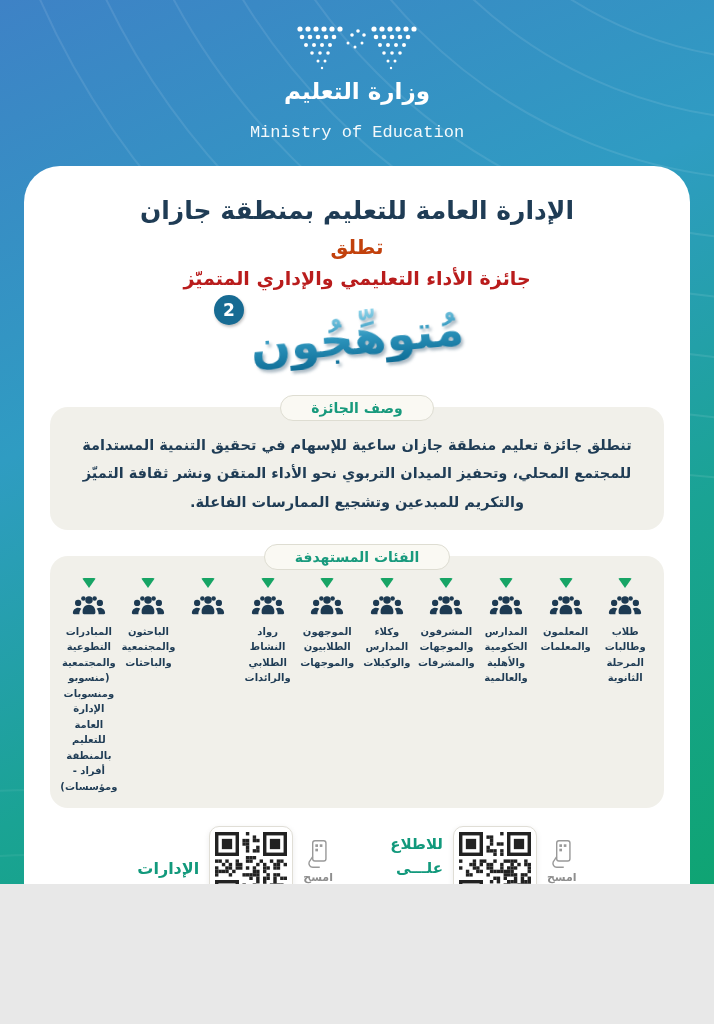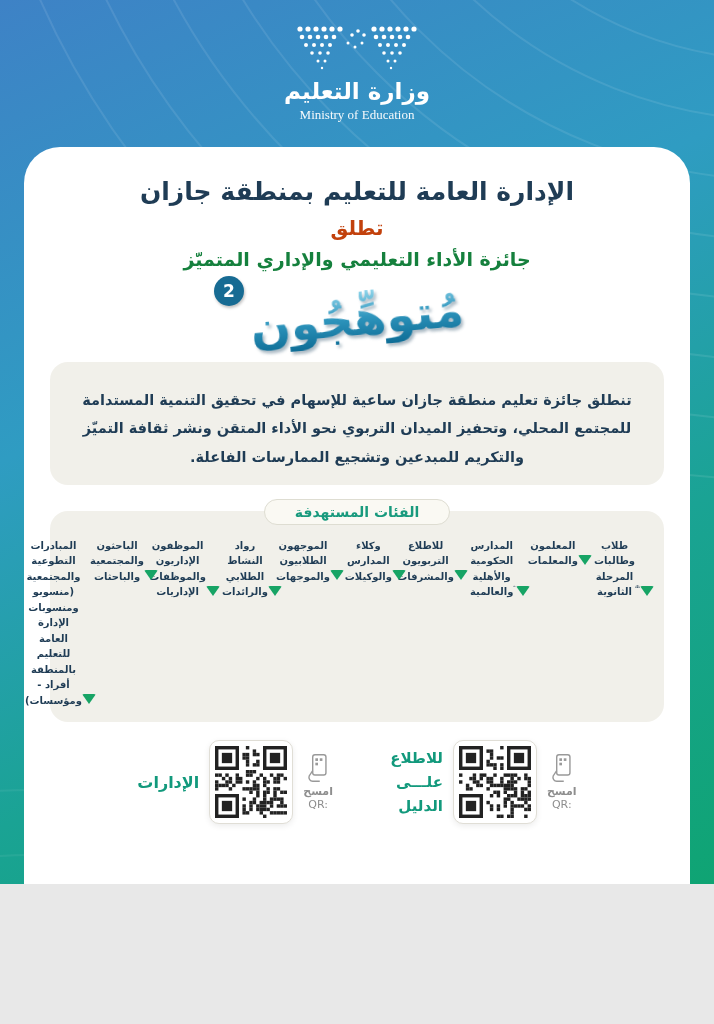--- a/index.html
+++ b/index.html
@@ -3,46 +3,46 @@
 <meta charset="utf-8">
 <style>
   html,body{margin:0;padding:0;background:#e8e8e8;font-family:"DejaVu Sans",sans-serif;}
   .page{position:relative;width:714px;height:884px;margin:0 auto;overflow:hidden;
         background:linear-gradient(155deg,#3e82c6 0%,#2f9cc2 38%,#1aa394 68%,#0fa473 100%);}
   .waves{position:absolute;inset:0;width:714px;height:1024px;pointer-events:none;}
   
   .brand-header{position:relative;text-align:center;color:#fff;padding-top:22px;}
   .logo-dots{display:block;margin:0 auto;width:138px;height:50px;}
   .logo-ar{font-size:23px;font-weight:bold;margin-top:6px;letter-spacing:1px;}
-  .logo-en{font-size:13px;margin-top:3px;opacity:.95;font-family:Liberation Serif, serif;direction:ltr;}
+  .logo-en{font-size:17px;margin-top:19px;opacity:.95;font-family:Liberation Mono, monospace;direction:ltr;}
   
   .card{position:relative;width:666px;min-height:794px;margin:24px auto 0;background:#fff;
         border-radius:36px;box-sizing:border-box;padding:26px 14px 20px;text-align:center;}
   .org-title{font-size:25px;font-weight:bold;color:#1f3c55;margin:4px 0 0;}
   .launch{font-size:20px;font-weight:600;color:#c2410c;margin-top:10px;}
-  .award{font-size:19px;font-weight:bold;color:#15803d;margin-top:8px;}
+  .award{font-size:19px;font-weight:bold;color:#b91c1c;margin-top:8px;}
   .brand-wrap{position:relative;height:88px;margin-top:4px;display:flex;align-items:center;justify-content:center;}
   .brand-word{font-size:47px;font-weight:bold;transform:rotate(-5deg);display:inline-block;
         background:linear-gradient(180deg,#8ed4ea 0%,#2e95bd 48%,#0e6d96 100%);
         -webkit-background-clip:text;background-clip:text;color:transparent;
         filter:drop-shadow(2px 3px 1.5px rgba(20,60,90,.35));padding:0 14px;}
   .edition-badge{position:absolute;left:176px;top:2px;width:30px;height:30px;border-radius:50%;
         background:#176b93;color:#fff;font-size:17px;font-weight:bold;line-height:30px;text-align:center;
         box-shadow:1px 2px 3px rgba(0,0,0,.25);}
   
   .block{margin-top:14px;}
   .pill{position:relative;z-index:2;display:inline-block;background:#faf9f3;border:1px solid #deddd2;
         border-radius:15px;padding:4px 30px;font-size:14px;font-weight:bold;color:#189a7d;}
   .graybox{position:relative;z-index:1;margin:-14px 12px 0;background:#f1f0ea;border-radius:18px;
         padding:24px 26px 14px;}
   .graybox p{margin:0;font-size:14.5px;line-height:1.95;color:#1f3c55;font-weight:600;text-align:center;}
   
   .catbox{padding:22px 10px 14px;}
   .catrow{display:flex;flex-direction:row;justify-content:space-between;align-items:flex-start;gap:2px;}
-  .cat{flex:1 1 0;max-width:60px;display:flex;flex-direction:row;align-items:flex-end;}
+  .cat{flex:1 1 0;max-width:60px;display:flex;flex-direction:column;align-items:center;}
   .cat-marker{width:0;height:0;border-left:7px solid transparent;border-right:7px solid transparent;
         border-top:10px solid #17a465;border-radius:2px;margin-bottom:4px;}
   .people{width:36px;height:27px;fill:#1d3a52;}
   .cat-label{margin-top:5px;font-size:10px;line-height:1.55;color:#1f3c55;font-weight:600;text-align:center;}
   
   .qr-row{display:flex;flex-direction:row-reverse;justify-content:center;align-items:center;gap:38px;margin-top:18px;}
   .qr-group{display:flex;flex-direction:row-reverse;align-items:center;gap:10px;}
   .scan-col{display:flex;flex-direction:column;align-items:center;color:#8e8e8e;}
   .scan-col .phone{width:24px;height:30px;}
   .scan-word{font-size:11px;margin-top:2px;font-weight:600;}
@@ -155,20 +155,21 @@
     <h1 class="org-title">الإدارة العامة للتعليم بمنطقة جازان</h1>
     <div class="launch">تطلق</div>
     <div class="award">جائزة الأداء التعليمي والإداري المتميّز</div>
 
     <div class="brand-wrap">
       <span class="edition-badge">2</span>
       <span class="brand-word">مُتوهِّجُون</span>
     </div>
 
     <section class="block">
+      <div class="pill">وصف الجائزة</div>
       <div class="graybox">
         <p>تنطلق جائزة تعليم منطقة جازان ساعية للإسهام في تحقيق التنمية المستدامة للمجتمع المحلي، وتحفيز الميدان التربوي نحو الأداء المتقن ونشر ثقافة التميّز والتكريم للمبدعين وتشجيع الممارسات الفاعلة.</p>
       </div>
     </section>
 
 
     <section class="block">
       <div class="pill">الفئات المستهدفة</div>
       <div class="graybox catbox">
         <div class="catrow" id="catrow">
@@ -222,21 +223,21 @@
     <svg class="people" viewBox="0 0 48 28">
       <circle cx="16.5" cy="4.5" r="3"></circle>
                 <circle cx="31.5" cy="4.5" r="3"></circle>
       <circle cx="24" cy="6.5" r="5"></circle>
       <path d="M15.5 21.5c0-4.7 3.8-8.5 8.5-8.5s8.5 3.8 8.5 8.5v2.2c0 1-.8 1.8-1.8 1.8H17.3c-1 0-1.8-.8-1.8-1.8z"></path>
       <circle cx="9.5" cy="10.5" r="4.2"></circle>
       <path d="M2.5 24c0-3.9 3.1-7 7-7 1.6 0 3.1.5 4.3 1.4-1.6 1.7-2.6 4-2.6 6.4v.7H4c-.8 0-1.5-.7-1.5-1.5z"></path>
       <circle cx="38.5" cy="10.5" r="4.2"></circle>
       <path d="M45.5 24c0-3.9-3.1-7-7-7-1.6 0-3.1.5-4.3 1.4 1.6 1.7 2.6 4 2.6 6.4v.7H44c.8 0 1.5-.7 1.5-1.5z"></path>
     </svg>
-    <div class="cat-label">للاطلاع التربويون والمشرفات</div>
+    <div class="cat-label">المشرفون والموجهات والمشرفات</div>
   </div>
 
   <div class="cat">
     <span class="cat-marker"></span>
     <svg class="people" viewBox="0 0 48 28">
       <circle cx="16.5" cy="4.5" r="3"></circle>
                 <circle cx="31.5" cy="4.5" r="3"></circle>
       <circle cx="24" cy="6.5" r="5"></circle>
       <path d="M15.5 21.5c0-4.7 3.8-8.5 8.5-8.5s8.5 3.8 8.5 8.5v2.2c0 1-.8 1.8-1.8 1.8H17.3c-1 0-1.8-.8-1.8-1.8z"></path>
       <circle cx="9.5" cy="10.5" r="4.2"></circle>
@@ -282,21 +283,20 @@
     <svg class="people" viewBox="0 0 48 28">
       <circle cx="16.5" cy="4.5" r="3"></circle>
                 <circle cx="31.5" cy="4.5" r="3"></circle>
       <circle cx="24" cy="6.5" r="5"></circle>
       <path d="M15.5 21.5c0-4.7 3.8-8.5 8.5-8.5s8.5 3.8 8.5 8.5v2.2c0 1-.8 1.8-1.8 1.8H17.3c-1 0-1.8-.8-1.8-1.8z"></path>
       <circle cx="9.5" cy="10.5" r="4.2"></circle>
       <path d="M2.5 24c0-3.9 3.1-7 7-7 1.6 0 3.1.5 4.3 1.4-1.6 1.7-2.6 4-2.6 6.4v.7H4c-.8 0-1.5-.7-1.5-1.5z"></path>
       <circle cx="38.5" cy="10.5" r="4.2"></circle>
       <path d="M45.5 24c0-3.9-3.1-7-7-7-1.6 0-3.1.5-4.3 1.4 1.6 1.7 2.6 4 2.6 6.4v.7H44c.8 0 1.5-.7 1.5-1.5z"></path>
     </svg>
-    <div class="cat-label">الموظفون الإداريون والموظفات الإداريات</div>
   </div>
 
   <div class="cat">
     <span class="cat-marker"></span>
     <svg class="people" viewBox="0 0 48 28">
       <circle cx="16.5" cy="4.5" r="3"></circle>
                 <circle cx="31.5" cy="4.5" r="3"></circle>
       <circle cx="24" cy="6.5" r="5"></circle>
       <path d="M15.5 21.5c0-4.7 3.8-8.5 8.5-8.5s8.5 3.8 8.5 8.5v2.2c0 1-.8 1.8-1.8 1.8H17.3c-1 0-1.8-.8-1.8-1.8z"></path>
       <circle cx="9.5" cy="10.5" r="4.2"></circle>

